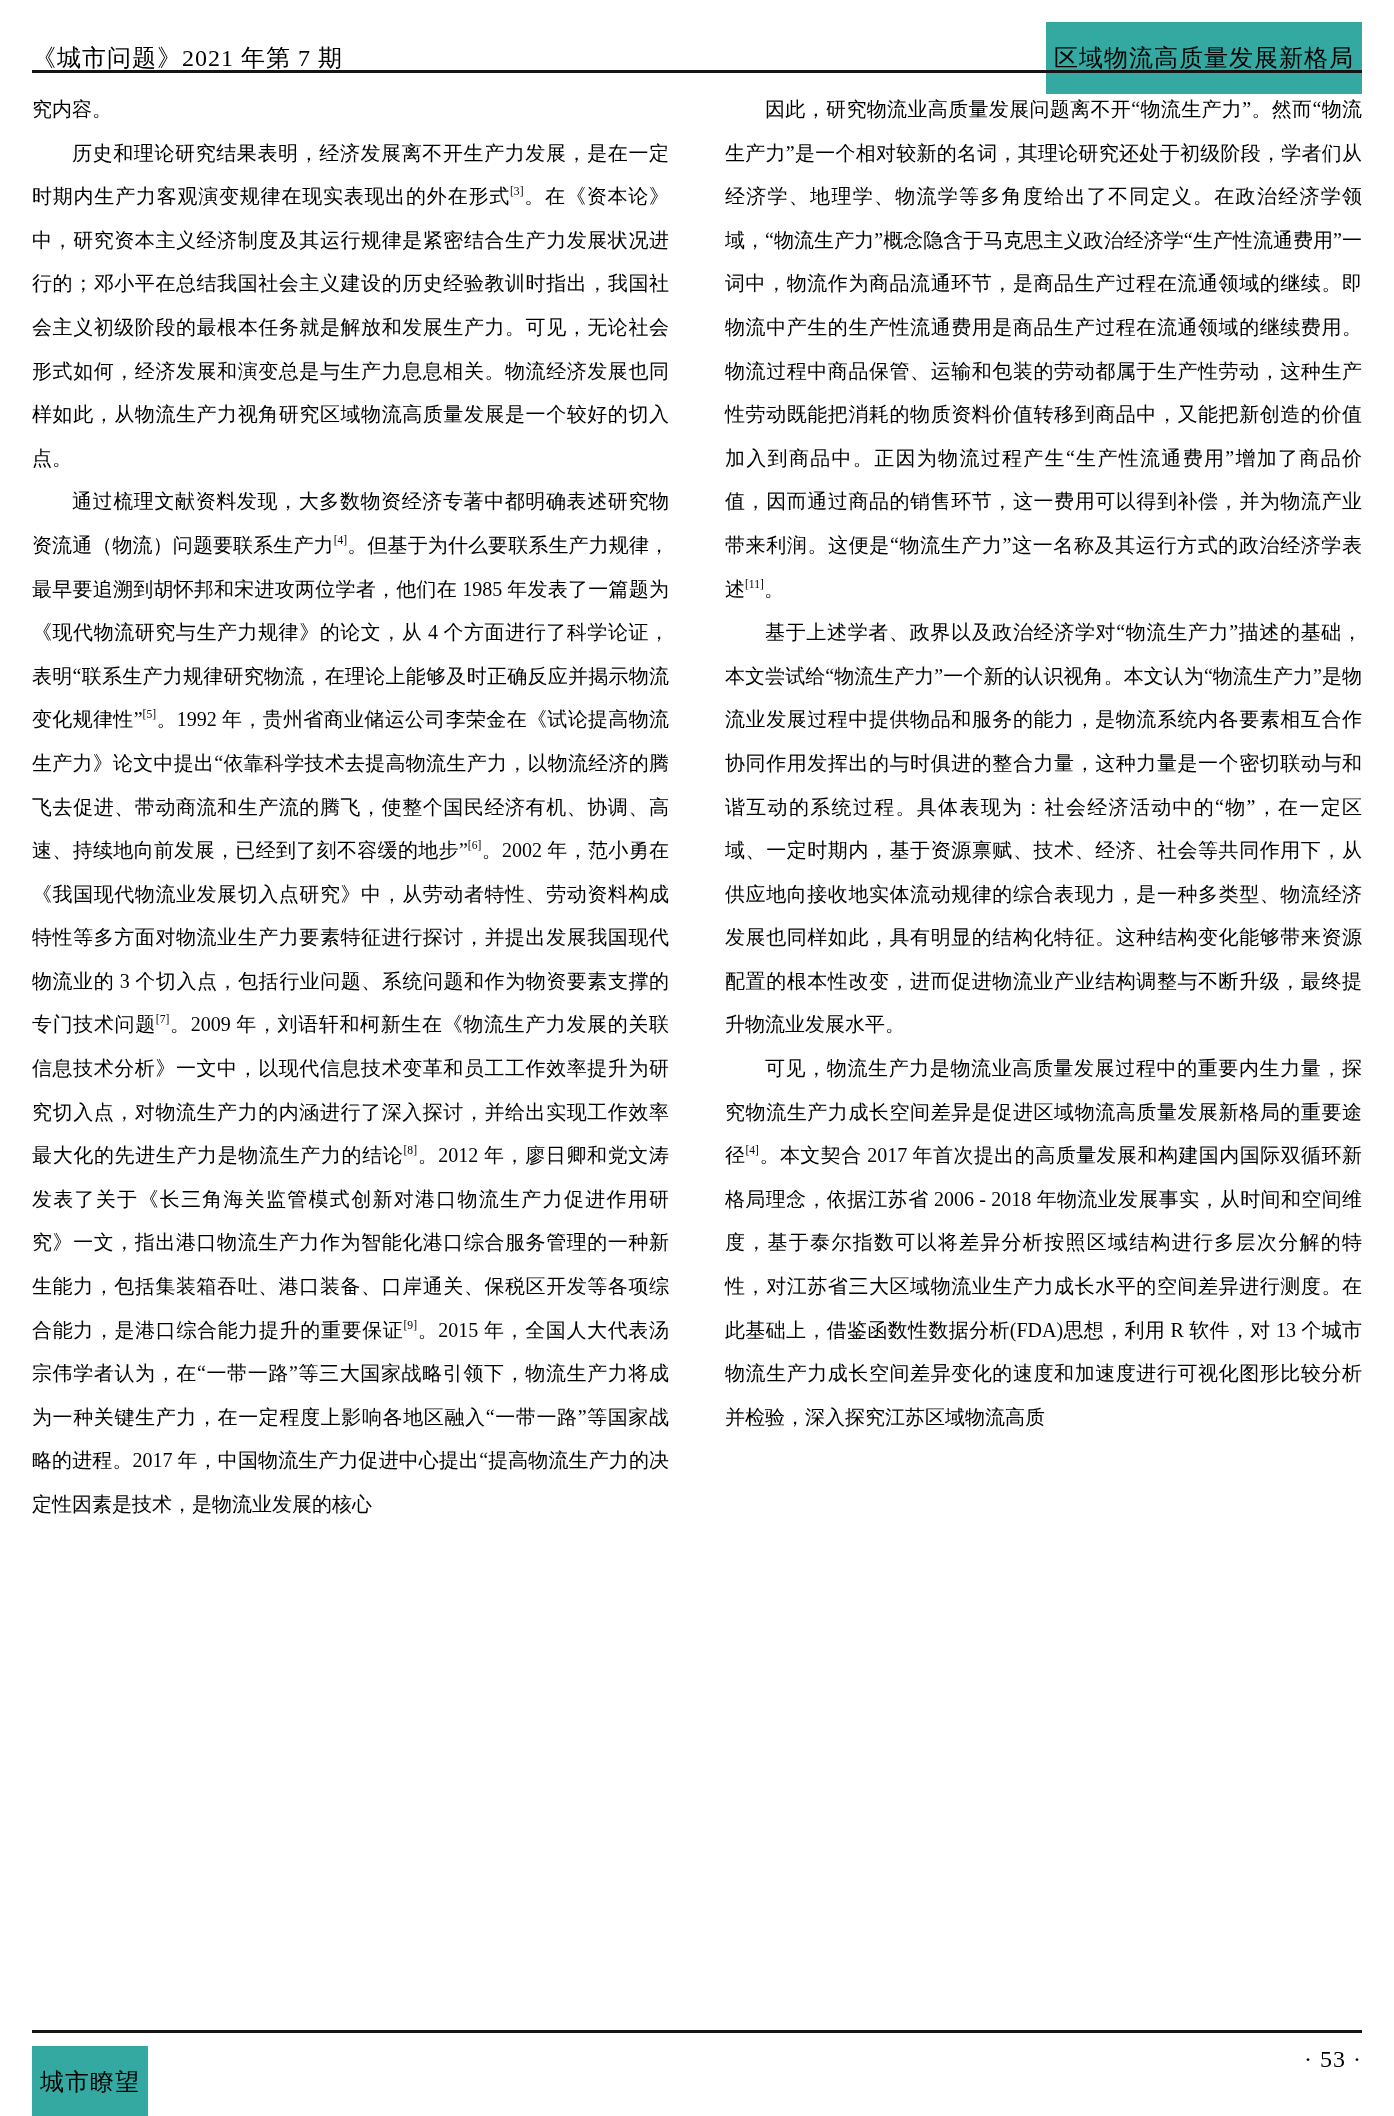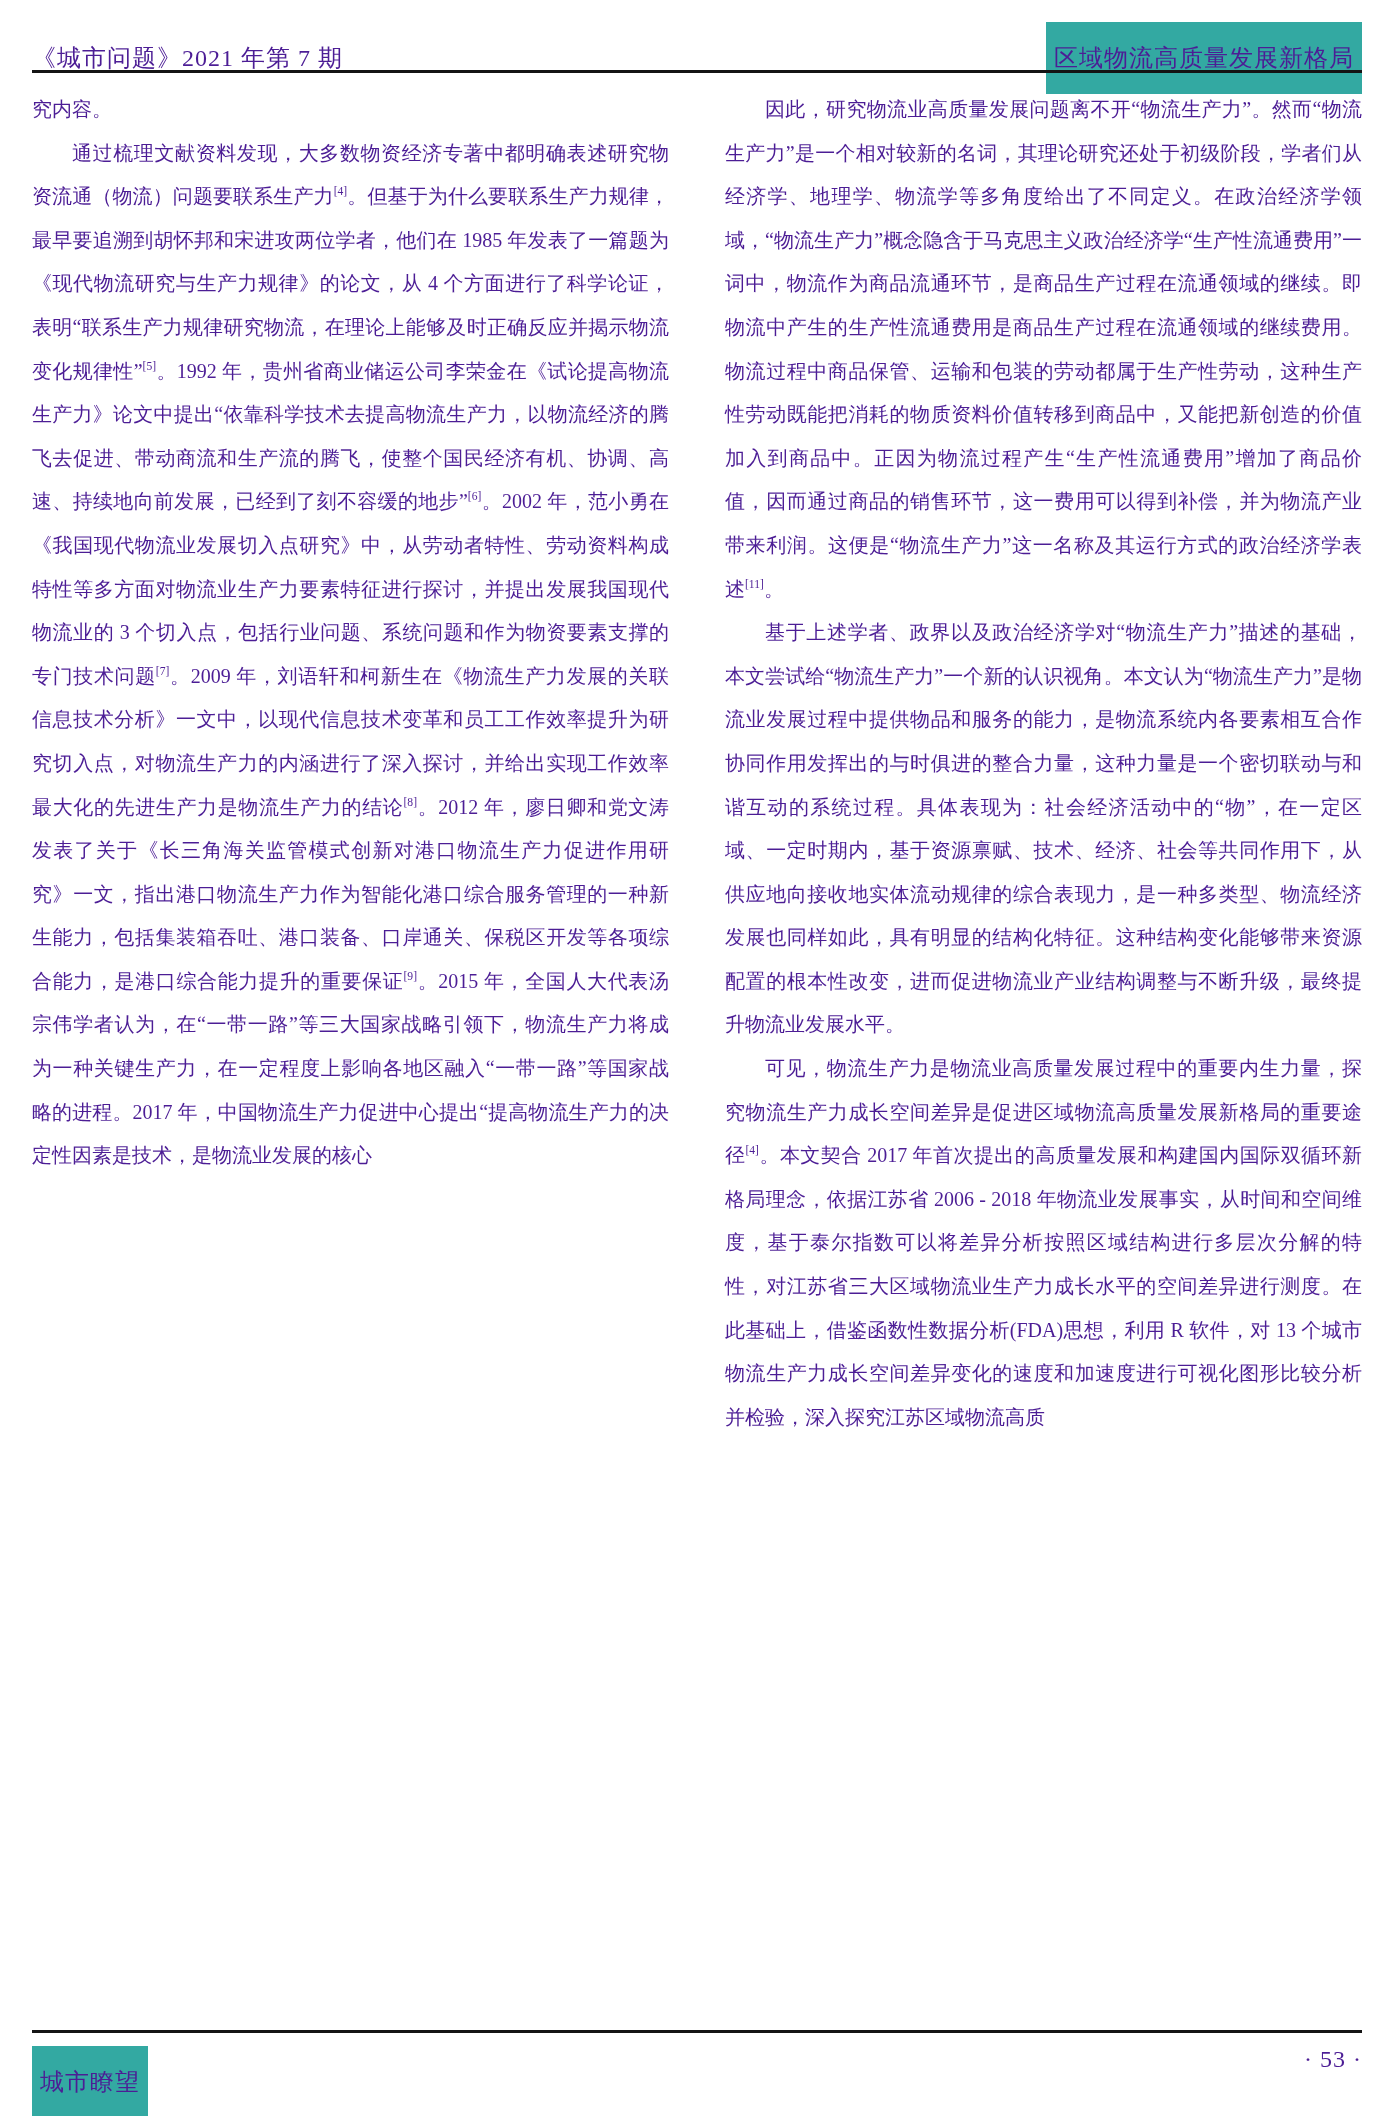--- a/index.html
+++ b/index.html
@@ -3,21 +3,21 @@
 <meta charset="utf-8">
 <style>
   html, body { margin: 0; padding: 0; background: #888; }
   .page {
     position: relative;
     width: 1394px;
     height: 2116px;
     margin: 0 auto;
     background: #ffffff;
     font-family: "Liberation Serif", "DejaVu Serif", serif;
-    color: #4c1d95;
+    color: #000000;
     overflow: hidden;
   }
   .page-header {
     position: absolute;
     top: 22px; left: 32px; right: 32px;
     display: flex;
     justify-content: space-between;
     align-items: center;
     font-size: 24px;
     letter-spacing: 1px;
@@ -77,20 +77,21 @@
   <header class="page-header">
     <span>《城市问题》2021 年第 7 期</span>
     <span class="hl">区域物流高质量发展新格局</span>
   </header>
 
   <div class="rule top"></div>
 
   <main class="content">
     <section class="col">
       <p>究内容。</p>
+      <p class="indent">历史和理论研究结果表明，经济发展离不开生产力发展，是在一定时期内生产力客观演变规律在现实表现出的外在形式<sup class="ref">[3]</sup>。在《资本论》中，研究资本主义经济制度及其运行规律是紧密结合生产力发展状况进行的；邓小平在总结我国社会主义建设的历史经验教训时指出，我国社会主义初级阶段的最根本任务就是解放和发展生产力。可见，无论社会形式如何，经济发展和演变总是与生产力息息相关。物流经济发展也同样如此，从物流生产力视角研究区域物流高质量发展是一个较好的切入点。</p>
       <p class="indent">通过梳理文献资料发现，大多数物资经济专著中都明确表述研究物资流通（物流）问题要联系生产力<sup class="ref">[4]</sup>。但基于为什么要联系生产力规律，最早要追溯到胡怀邦和宋进攻两位学者，他们在 1985 年发表了一篇题为《现代物流研究与生产力规律》的论文，从 4 个方面进行了科学论证，表明“联系生产力规律研究物流，在理论上能够及时正确反应并揭示物流变化规律性”<sup class="ref">[5]</sup>。1992 年，贵州省商业储运公司李荣金在《试论提高物流生产力》论文中提出“依靠科学技术去提高物流生产力，以物流经济的腾飞去促进、带动商流和生产流的腾飞，使整个国民经济有机、协调、高速、持续地向前发展，已经到了刻不容缓的地步”<sup class="ref">[6]</sup>。2002 年，范小勇在《我国现代物流业发展切入点研究》中，从劳动者特性、劳动资料构成特性等多方面对物流业生产力要素特征进行探讨，并提出发展我国现代物流业的 3 个切入点，包括行业问题、系统问题和作为物资要素支撑的专门技术问题<sup class="ref">[7]</sup>。2009 年，刘语轩和柯新生在《物流生产力发展的关联信息技术分析》一文中，以现代信息技术变革和员工工作效率提升为研究切入点，对物流生产力的内涵进行了深入探讨，并给出实现工作效率最大化的先进生产力是物流生产力的结论<sup class="ref">[8]</sup>。2012 年，廖日卿和党文涛发表了关于《长三角海关监管模式创新对港口物流生产力促进作用研究》一文，指出港口物流生产力作为智能化港口综合服务管理的一种新生能力，包括集装箱吞吐、港口装备、口岸通关、保税区开发等各项综合能力，是港口综合能力提升的重要保证<sup class="ref">[9]</sup>。2015 年，全国人大代表汤宗伟学者认为，在“一带一路”等三大国家战略引领下，物流生产力将成为一种关键生产力，在一定程度上影响各地区融入“一带一路”等国家战略的进程。2017 年，中国物流生产力促进中心提出“提高物流生产力的决定性因素是技术，是物流业发展的核心</p>
     </section>
     <section class="col">
       <p class="indent">因此，研究物流业高质量发展问题离不开“物流生产力”。然而“物流生产力”是一个相对较新的名词，其理论研究还处于初级阶段，学者们从经济学、地理学、物流学等多角度给出了不同定义。在政治经济学领域，“物流生产力”概念隐含于马克思主义政治经济学“生产性流通费用”一词中，物流作为商品流通环节，是商品生产过程在流通领域的继续。即物流中产生的生产性流通费用是商品生产过程在流通领域的继续费用。物流过程中商品保管、运输和包装的劳动都属于生产性劳动，这种生产性劳动既能把消耗的物质资料价值转移到商品中，又能把新创造的价值加入到商品中。正因为物流过程产生“生产性流通费用”增加了商品价值，因而通过商品的销售环节，这一费用可以得到补偿，并为物流产业带来利润。这便是“物流生产力”这一名称及其运行方式的政治经济学表述<sup class="ref">[11]</sup>。</p>
       <p class="indent">基于上述学者、政界以及政治经济学对“物流生产力”描述的基础，本文尝试给“物流生产力”一个新的认识视角。本文认为“物流生产力”是物流业发展过程中提供物品和服务的能力，是物流系统内各要素相互合作协同作用发挥出的与时俱进的整合力量，这种力量是一个密切联动与和谐互动的系统过程。具体表现为：社会经济活动中的“物”，在一定区域、一定时期内，基于资源禀赋、技术、经济、社会等共同作用下，从供应地向接收地实体流动规律的综合表现力，是一种多类型、物流经济发展也同样如此，具有明显的结构化特征。这种结构变化能够带来资源配置的根本性改变，进而促进物流业产业结构调整与不断升级，最终提升物流业发展水平。</p>
       <p class="indent">可见，物流生产力是物流业高质量发展过程中的重要内生力量，探究物流生产力成长空间差异是促进区域物流高质量发展新格局的重要途径<sup class="ref">[4]</sup>。本文契合 2017 年首次提出的高质量发展和构建国内国际双循环新格局理念，依据江苏省 2006 - 2018 年物流业发展事实，从时间和空间维度，基于泰尔指数可以将差异分析按照区域结构进行多层次分解的特性，对江苏省三大区域物流业生产力成长水平的空间差异进行测度。在此基础上，借鉴函数性数据分析(FDA)思想，利用 R 软件，对 13 个城市物流生产力成长空间差异变化的速度和加速度进行可视化图形比较分析并检验，深入探究江苏区域物流高质</p>
     </section>
   </main>
 
   <div class="rule bottom"></div>

